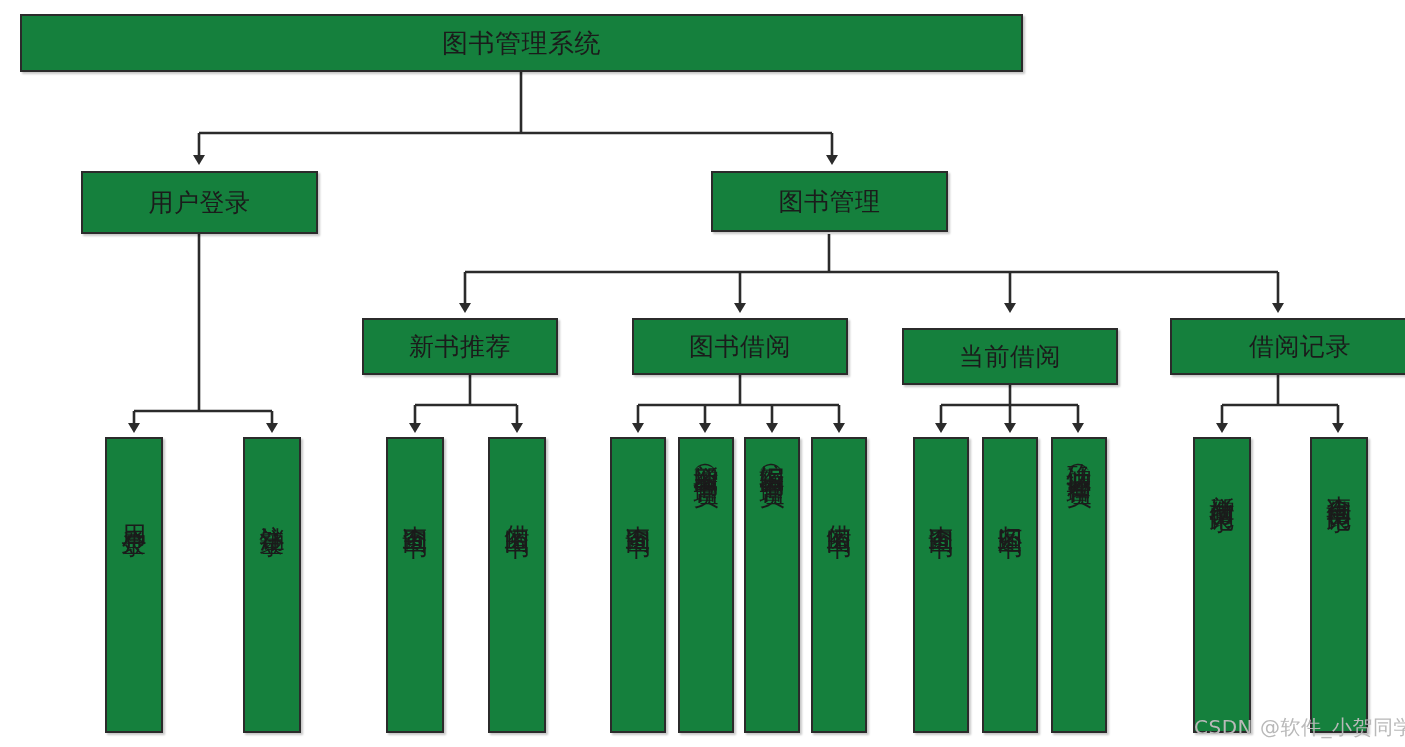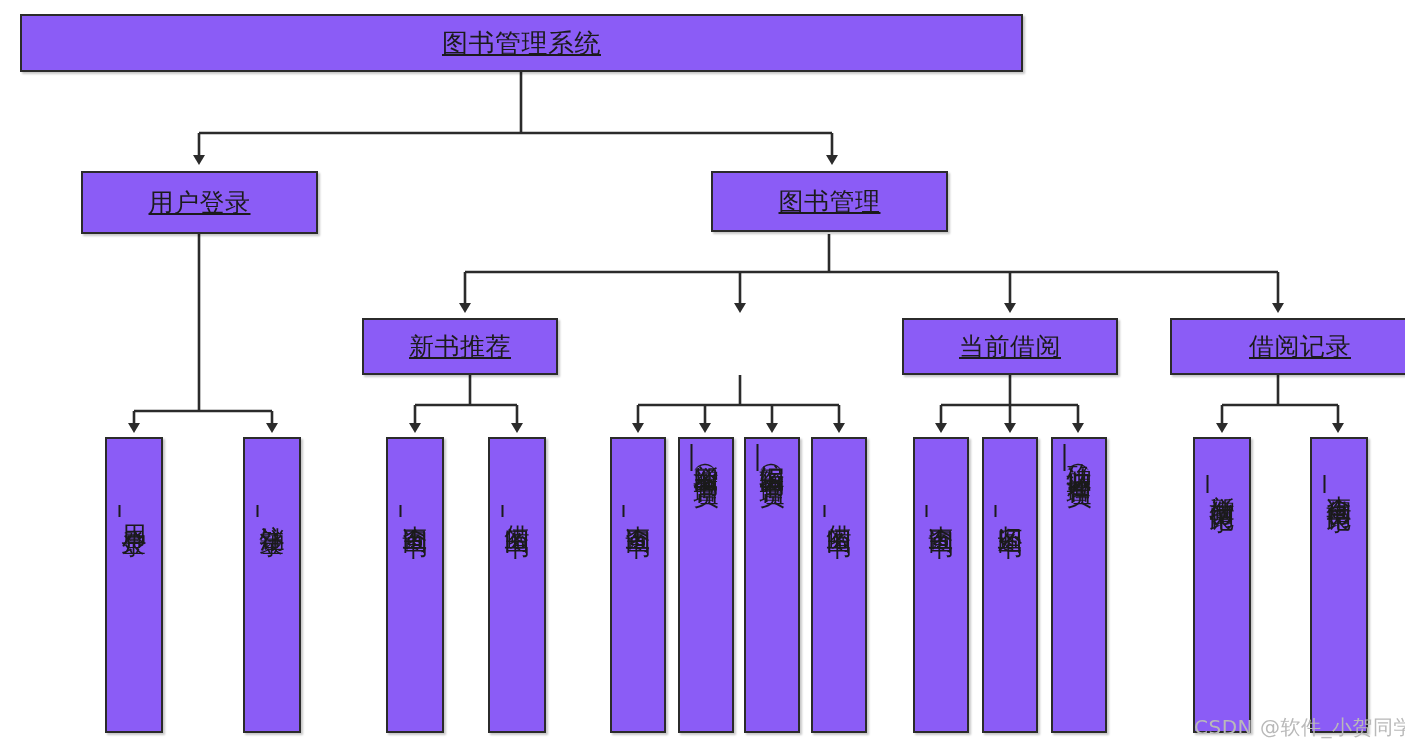--- a/index.html
+++ b/index.html
@@ -23,27 +23,26 @@
     left: 0;
     top: 0;
     width: 1405px;
     height: 747px;
     pointer-events: none;
   }
   .node {
     position: absolute;
     box-sizing: border-box;
     border: 2px solid #2b2b2b;
-    background: #8b5cf6;
+    background: #15803d;
     box-shadow: 2px 2px 2px rgba(0,0,0,0.22);
     display: flex;
     align-items: center;
     justify-content: center;
     color: #1b1b1b;
-    text-decoration: underline;
   }
   .node .label {
     display: block;
     text-align: center;
     line-height: 1.18;
     white-space: nowrap;
   }
   
   .node.horiz .label {
     font-size: 25px;
@@ -138,21 +137,24 @@
   <div class="node horiz" style="left:81px; top:171px; width:237px; height:63px;">
     <span class="label">用户登录</span>
   </div>
   <div class="node horiz" style="left:711px; top:171px; width:237px; height:61px;">
     <span class="label">图书管理</span>
   </div>
 
   <div class="node horiz" style="left:362px; top:318px; width:196px; height:57px;">
     <span class="label">新书推荐</span>
   </div>
-  <div class="node horiz" style="left:902px; top:318px; width:216px; height:57px;">
+  <div class="node horiz" style="left:632px; top:318px; width:216px; height:57px;">
+    <span class="label">图书借阅</span>
+  </div>
+  <div class="node horiz" style="left:902px; top:328px; width:216px; height:57px;">
     <span class="label">当前借阅</span>
   </div>
   <div class="node horiz" style="left:1170px; top:318px; width:260px; height:57px;">
     <span class="label">借阅记录</span>
   </div>
 
   <div class="node vert" style="left:105px; top:437px; width:58px; height:296px; padding-top:66px;">
     <span class="label">用户登录</span>
   </div>
   <div class="node vert" style="left:243px; top:437px; width:58px; height:296px; padding-top:66px;">

